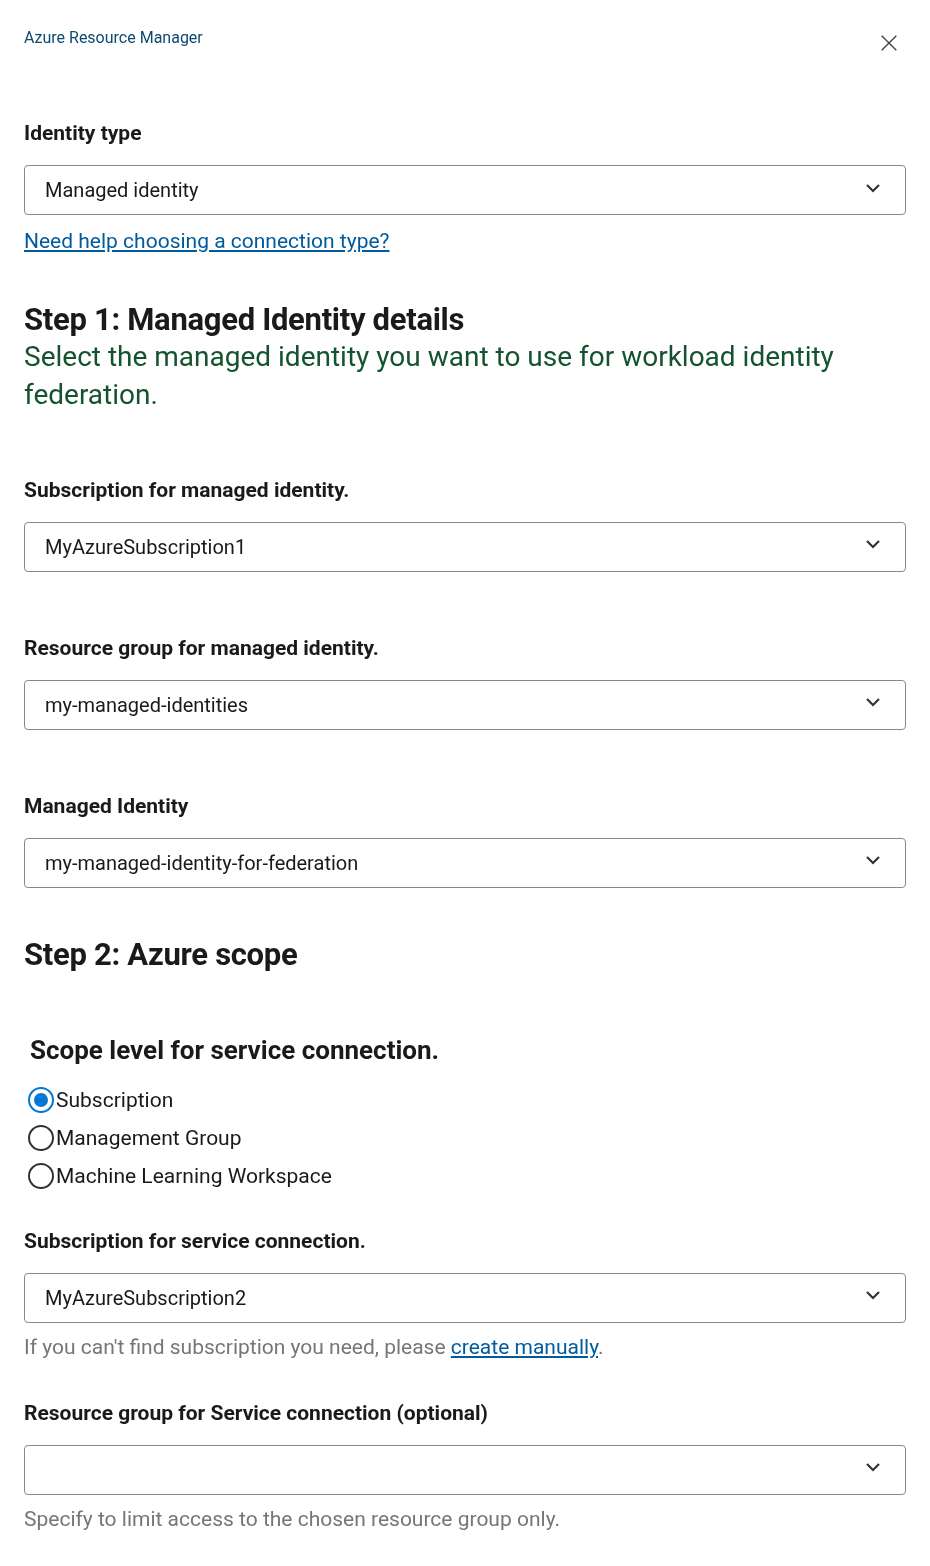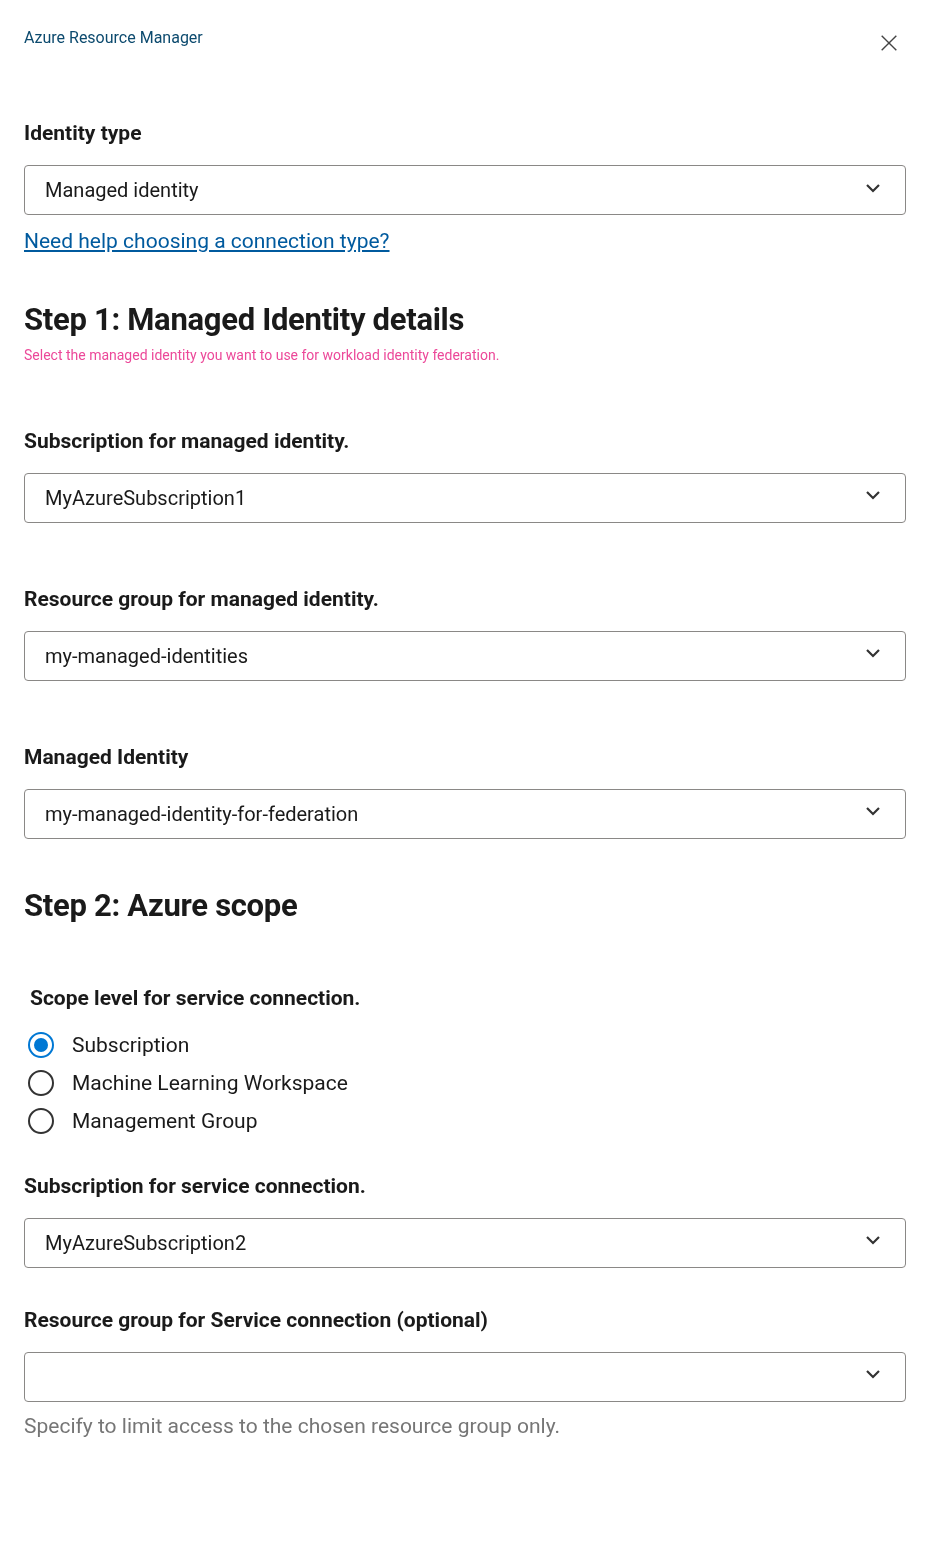--- a/index.html
+++ b/index.html
@@ -25,25 +25,25 @@
     border: 1px solid #8a8886; border-radius: 4px;
     height: 50px; padding: 0 20px; margin-top: 20px;
     background: #fff; cursor: pointer; font-size: 20px;
   }
   .select .value { color: #1a1a1a; }
   .select .chev svg { width: 24px; height: 24px; stroke: #333; stroke-width: 2.2; fill: none; }
 
   a.help-link { display: inline-block; font-size: 21px; color: #005a9e; margin-top: 14px; }
 
   h2 { font-size: 31px; font-weight: 700; margin-top: 48px; letter-spacing: -0.3px; }
-  .step-desc { font-size: 14px; color: #ec4899; margin-top: 8px; line-height: 1.35; }
+  .step-desc { font-size: 28px; color: #14532d; line-height: 1.35; }
 
-  .radio-heading { font-size: 21px; font-weight: 700; margin-top: 62px; margin-left: 6px; }
+  .radio-heading { font-size: 26px; font-weight: 700; margin-top: 62px; margin-left: 6px; }
   .radio-group { margin-top: 22px; }
-  .radio-item { display: flex; align-items: center; gap: 18px; margin-bottom: 12px; cursor: pointer; margin-left: 4px; }
+  .radio-item { display: flex; align-items: center; gap: 2px; margin-bottom: 12px; cursor: pointer; margin-left: 4px; }
   .radio-outer {
     width: 26px; height: 26px; border-radius: 50%;
     border: 2px solid #333; display: flex; align-items: center; justify-content: center;
     flex-shrink: 0;
   }
   .radio-item.checked .radio-outer { border-color: #0078d4; }
   .radio-inner { width: 14px; height: 14px; border-radius: 50%; background: #0078d4; display: none; }
   .radio-item.checked .radio-inner { display: block; }
   .radio-label { font-size: 21px; color: #1a1a1a; }
 
@@ -116,35 +116,38 @@
 <div class="radio-heading">Scope level for service connection.</div>
 <div class="radio-group">
   <div class="radio-item checked">
     <span class="radio-outer">
         <span class="radio-inner"></span>
       </span>
     <span class="radio-label">Subscription</span>
   </div>
   <div class="radio-item">
     <span class="radio-outer"></span>
-    <span class="radio-label">Machine Learning Workspace</span>
+    <span class="radio-label">Management Group</span>
   </div>
   <div class="radio-item">
     <span class="radio-outer"></span>
-    <span class="radio-label">Management Group</span>
+    <span class="radio-label">Machine Learning Workspace</span>
   </div>
 </div>
 
 <div class="field-block tight">
   <div class="label">Subscription for service connection.</div>
   <div class="select">
     <span class="value">MyAzureSubscription2</span>
     <span class="chev"><svg viewBox="0 0 24 24">
           <polyline points="6 9 12 15 18 9"></polyline>
         </svg></span>
+  </div>
+  <div class="hint">
+    <span>If you can't find subscription you need, please </span><a href="#">create manually</a><span>.</span>
   </div>
 </div>
 
 <div class="field-block tight">
   <div class="label">Resource group for Service connection (optional)</div>
   <div class="select">
     <span class="value"></span>
     <span class="chev"><svg viewBox="0 0 24 24">
           <polyline points="6 9 12 15 18 9"></polyline>
         </svg></span>

